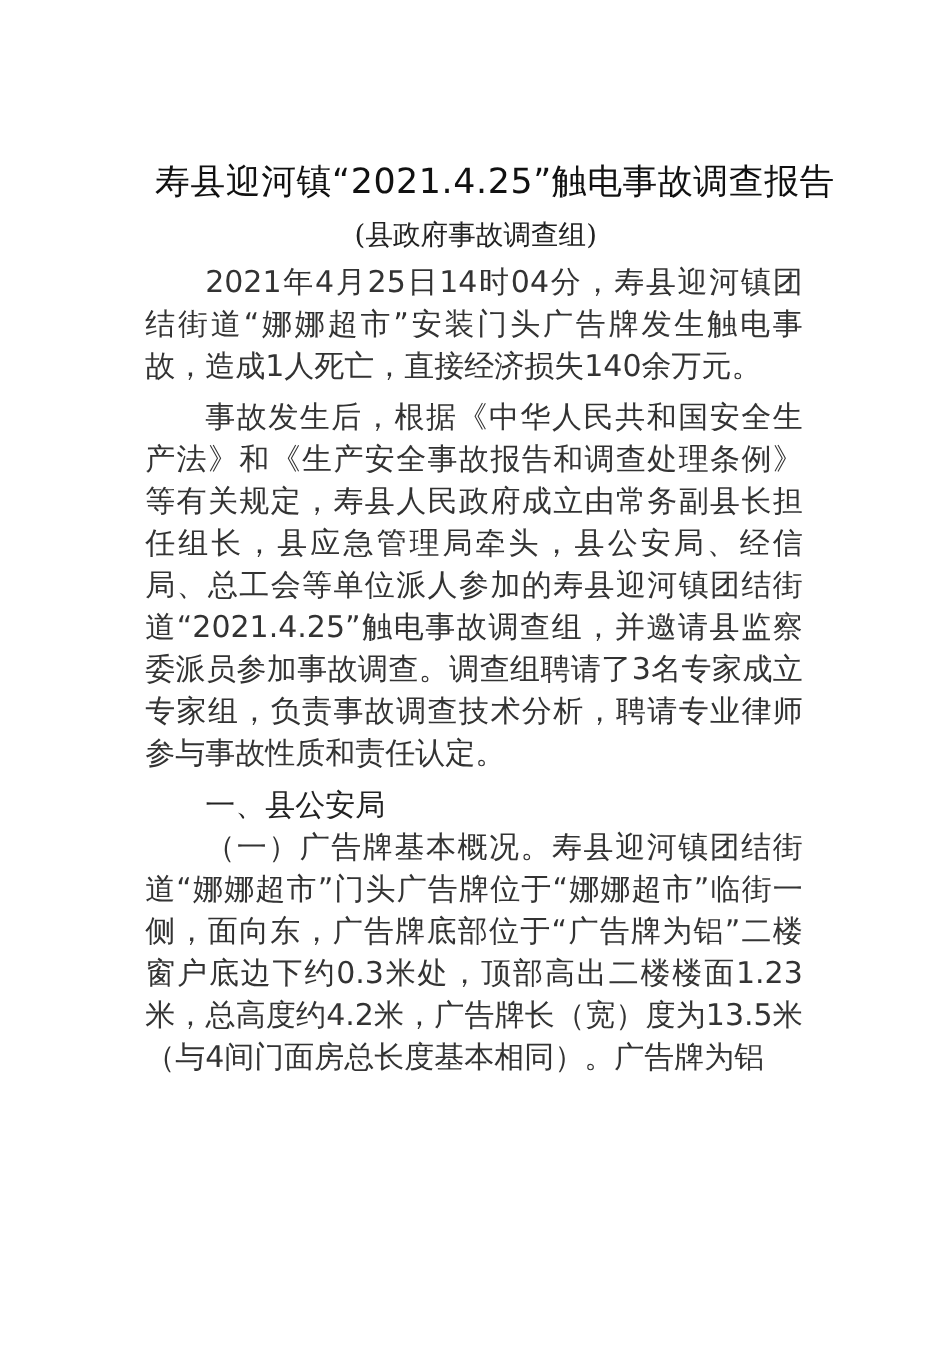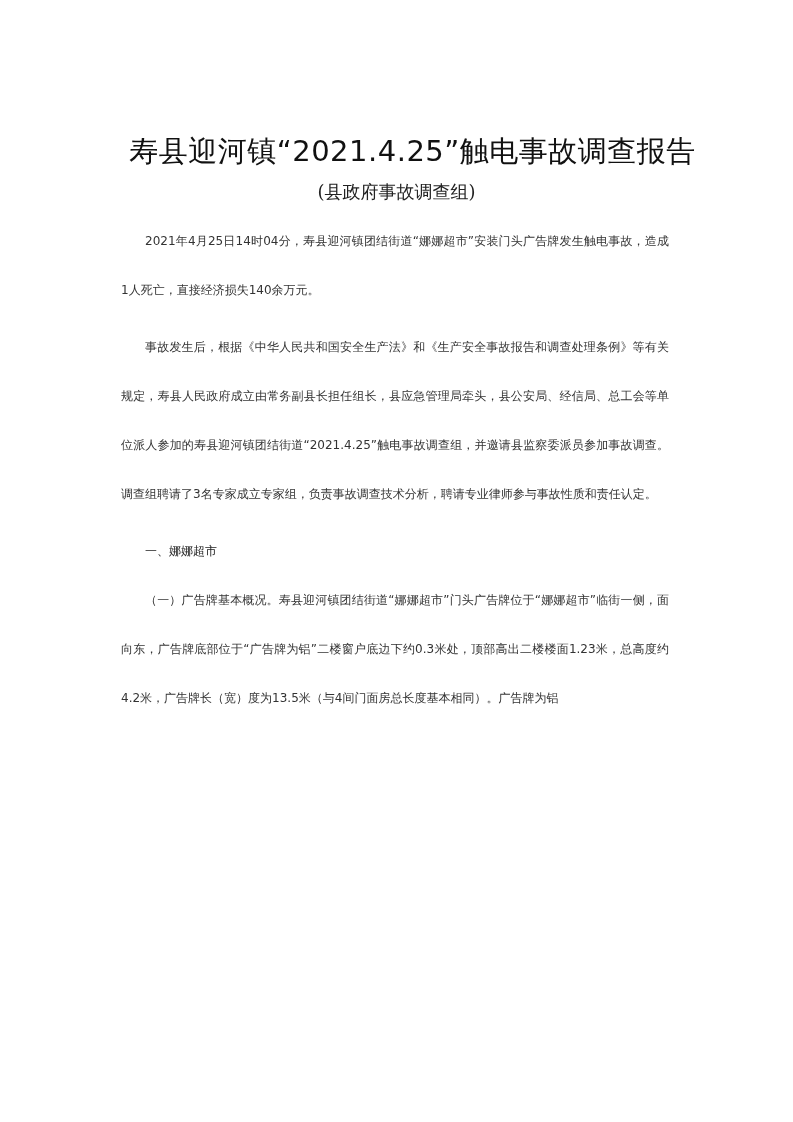--- a/index.html
+++ b/index.html
@@ -2,33 +2,33 @@
 <html><head>
 <meta charset="utf-8">
 <style>
   html, body { margin: 0; padding: 0; background: #ffffff; }
   body { width: 793px; height: 1122px; position: relative; overflow: hidden;
          font-family: "DejaVu Sans", "Liberation Sans", sans-serif; color: #333333; }
   .page { position: absolute; left: 0; top: 0; width: 793px; height: 1122px; background: #fff; }
   .title { position: absolute; left: 16px; width: 793px; top: 132px; text-align: center;
            font-size: 29px; color: #111111; letter-spacing: 0.5px; white-space: nowrap; }
   .subtitle { position: absolute; left: 0; width: 793px; top: 180px; text-align: center;
-              font-family: "DejaVu Serif", "Liberation Serif", serif; font-size: 18px; color: #222; }
-  .body { position: absolute; left: 121px; top: 217px; width: 548px; font-size: 12px;
-          line-height: 49px; text-align: justify; }
+              font-family: "DejaVu Serif", "Liberation Serif", serif; font-size: 23px; color: #222; }
+  .body { position: absolute; left: 121px; top: 217px; width: 548px; font-size: 25px;
+          line-height: 35px; text-align: justify; }
   .para { margin: 0 0 8px 0; text-indent: 2em; }
   .heading { margin: 0; text-indent: 2em; color: #222; }
   .bold { font-weight: normal; }
 </style>
 </head>
 <body>
 
 <div class="page">
   <div class="title">寿县迎河镇“2021.4.25”触电事故调查报告</div>
   <div class="subtitle">(县政府事故调查组)</div>
 
   <div class="body">
     <p class="para">2021年4月25日14时04分，寿县迎河镇团结街道“娜娜超市”安装门头广告牌发生触电事故，造成1人死亡，直接经济损失140余万元。</p>
     <p class="para">事故发生后，根据《中华人民共和国安全生产法》和《生产安全事故报告和调查处理条例》等有关规定，寿县人民政府成立由常务副县长担任组长，县应急管理局牵头，县公安局、经信局、总工会等单位派人参加的寿县迎河镇团结街道“2021.4.25”触电事故调查组，并邀请县监察委派员参加事故调查。调查组聘请了3名专家成立专家组，负责事故调查技术分析，聘请专业律师参与事故性质和责任认定。</p>
-    <p class="heading">一、娜娜超市</p>
+    <p class="heading">一、县公安局</p>
     <p class="para"><span class="bold">（一）广告牌基本概况。</span><span>寿县迎河镇团结街道“娜娜超市”门头广告牌位于“娜娜超市”临街一侧，面向东，广告牌底部位于“广告牌为铝”二楼窗户底边下约0.3米处，顶部高出二楼楼面1.23米，总高度约4.2米，广告牌长（宽）度为13.5米（与4间门面房总长度基本相同）。广告牌为铝</span></p>
   </div>
 </div>
 
 </body></html>

